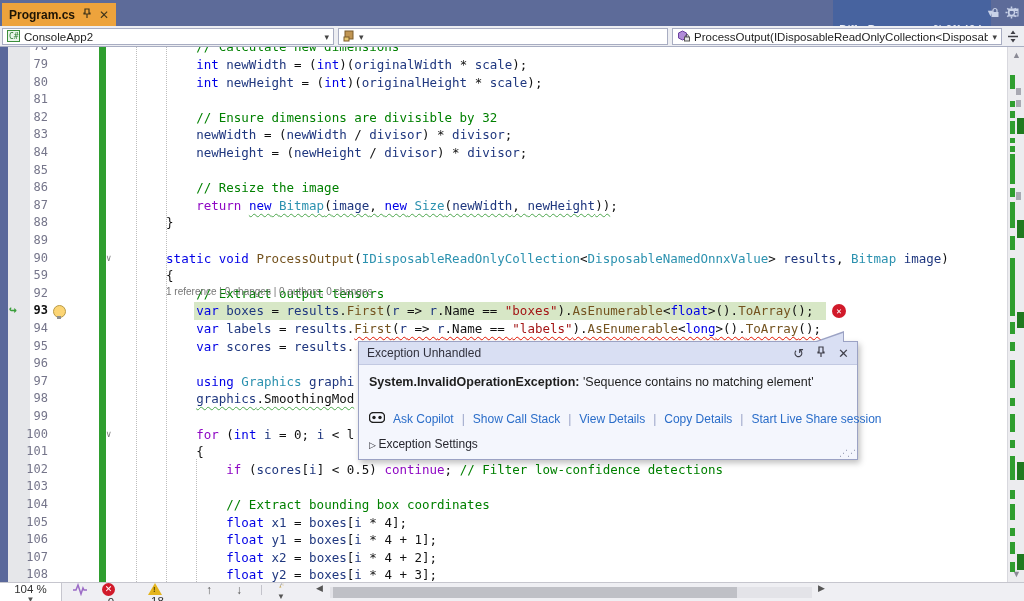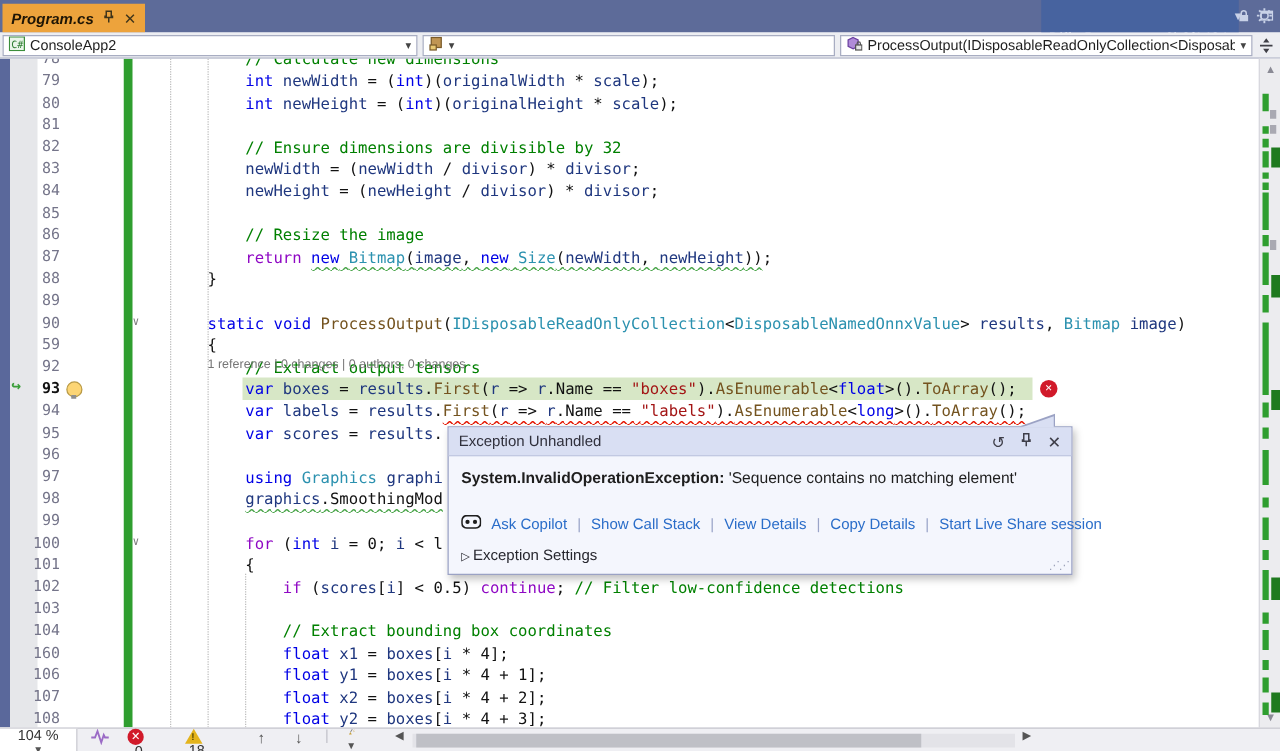--- a/index.html
+++ b/index.html
@@ -1,21 +1,21 @@
 <!DOCTYPE html>
 <html><head>
 <meta charset="utf-8">
 <style>
   html,body{margin:0;padding:0;background:#444;}
   .screen{position:relative;width:1024px;height:601px;overflow:hidden;background:#fff;
           font-family:"Liberation Sans","DejaVu Sans",sans-serif;-webkit-font-smoothing:antialiased;}
   
   .titlebar{position:absolute;left:0;top:0;width:1024px;height:26px;background:#5D6B99;}
   .doc-tab{position:absolute;left:2px;top:3px;height:23px;background:#EDA33C;display:flex;align-items:center;
-           padding:0 7px;gap:7px;box-sizing:border-box;font-style:italic;}
+           padding:0 7px;gap:7px;box-sizing:border-box;}
   .doc-tab .tab-label{font-size:12px;font-weight:bold;color:#1E1505;}
   .tab-ico{color:#40351A;font-size:11px;line-height:1;cursor:default;}
   .title-seg{position:absolute;left:833px;top:0;height:26px;width:158px;background:#47639F;display:flex;
              align-items:center;padding:0 6px;gap:8px;box-sizing:border-box;}
   .title-text{color:#E8ECF6;font-size:12px;white-space:nowrap;margin-top:34px;}
   .tb-ico{color:#C9D2E8;font-size:12px;line-height:1;}
   .tb-right{position:absolute;right:2px;top:0;height:26px;display:flex;align-items:center;gap:10px;padding:0 4px;}
   
   .navbar{position:absolute;left:0;top:26px;width:1024px;height:21px;background:#EDEEF2;border-bottom:1px solid #A9AEC2;box-sizing:border-box;}
   .dd{position:absolute;top:2px;height:17px;background:#fff;border:1px solid #A8ADC2;box-sizing:border-box;
@@ -199,21 +199,21 @@
         <div class="row" style="top: 290.6px;"><span class="ln">95</span><span class="code" style="padding-left: 60.2px;"><span class="tok-kw">var</span><span class="tok-pln"> </span><span class="tok-loc">scores</span><span class="tok-pln"> = </span><span class="tok-loc">results</span><span class="tok-pln">.</span></span></div>
         <div class="row" style="top: 308.2px;"><span class="ln">96</span><span class="code" style="padding-left: 0px;"></span></div>
         <div class="row" style="top: 325.8px;"><span class="ln">97</span><span class="code" style="padding-left: 60.2px;"><span class="tok-kw">using</span><span class="tok-pln"> </span><span class="tok-typ">Graphics</span><span class="tok-pln"> </span><span class="tok-loc">graphi</span></span></div>
         <div class="row" style="top: 343.4px;"><span class="ln">98</span><span class="code" style="padding-left: 60.2px;"><span class="tok-loc u-g">graphics</span><span class="tok-pln u-g">.SmoothingMod</span></span></div>
         <div class="row" style="top: 361px;"><span class="ln">99</span><span class="code" style="padding-left: 0px;"></span></div>
         <div class="row" style="top: 378.6px;"><span class="ln">100</span><span class="fold">∨</span><span class="code" style="padding-left: 60.2px;"><span class="tok-ctl">for</span><span class="tok-pln"> (</span><span class="tok-kw">int</span><span class="tok-pln"> </span><span class="tok-loc">i</span><span class="tok-pln"> = 0; </span><span class="tok-loc">i</span><span class="tok-pln"> &lt; l</span></span></div>
         <div class="row" style="top: 396.2px;"><span class="ln">101</span><span class="code" style="padding-left: 60.2px;"><span class="tok-pln">{</span></span></div>
         <div class="row" style="top: 413.8px;"><span class="ln">102</span><span class="code" style="padding-left: 90.3px;"><span class="tok-ctl">if</span><span class="tok-pln"> (</span><span class="tok-loc">scores</span><span class="tok-pln">[</span><span class="tok-loc">i</span><span class="tok-pln">] &lt; 0.5) </span><span class="tok-ctl">continue</span><span class="tok-pln">; </span><span class="tok-com">// Filter low-confidence detections</span></span></div>
         <div class="row" style="top: 431.4px;"><span class="ln">103</span><span class="code" style="padding-left: 0px;"></span></div>
         <div class="row" style="top: 449px;"><span class="ln">104</span><span class="code" style="padding-left: 90.3px;"><span class="tok-com">// Extract bounding box coordinates</span></span></div>
-        <div class="row" style="top: 466.6px;"><span class="ln">160</span><span class="code" style="padding-left: 90.3px;"><span class="tok-kw">float</span><span class="tok-pln"> </span><span class="tok-loc">x1</span><span class="tok-pln"> = </span><span class="tok-loc">boxes</span><span class="tok-pln">[</span><span class="tok-loc">i</span><span class="tok-pln"> * 4];</span></span></div>
+        <div class="row" style="top: 466.6px;"><span class="ln">105</span><span class="code" style="padding-left: 90.3px;"><span class="tok-kw">float</span><span class="tok-pln"> </span><span class="tok-loc">x1</span><span class="tok-pln"> = </span><span class="tok-loc">boxes</span><span class="tok-pln">[</span><span class="tok-loc">i</span><span class="tok-pln"> * 4];</span></span></div>
         <div class="row" style="top: 484.2px;"><span class="ln">106</span><span class="code" style="padding-left: 90.3px;"><span class="tok-kw">float</span><span class="tok-pln"> </span><span class="tok-loc">y1</span><span class="tok-pln"> = </span><span class="tok-loc">boxes</span><span class="tok-pln">[</span><span class="tok-loc">i</span><span class="tok-pln"> * 4 + 1];</span></span></div>
         <div class="row" style="top: 501.8px;"><span class="ln">107</span><span class="code" style="padding-left: 90.3px;"><span class="tok-kw">float</span><span class="tok-pln"> </span><span class="tok-loc">x2</span><span class="tok-pln"> = </span><span class="tok-loc">boxes</span><span class="tok-pln">[</span><span class="tok-loc">i</span><span class="tok-pln"> * 4 + 2];</span></span></div>
         <div class="row" style="top: 519.4px;"><span class="ln">108</span><span class="code" style="padding-left: 90.3px;"><span class="tok-kw">float</span><span class="tok-pln"> </span><span class="tok-loc">y2</span><span class="tok-pln"> = </span><span class="tok-loc">boxes</span><span class="tok-pln">[</span><span class="tok-loc">i</span><span class="tok-pln"> * 4 + 3];</span></span></div>
       </div>
     <div class="codelens" id="codelens" style="top:239px;">1 reference | 0 changes | 0 authors, 0 changes</div>
   </div>
 
   <div class="vscroll">
     <span class="vs-arrow" style="top:3px;">▲</span>
     <span class="vs-arrow" style="bottom:3px;">▼</span>

